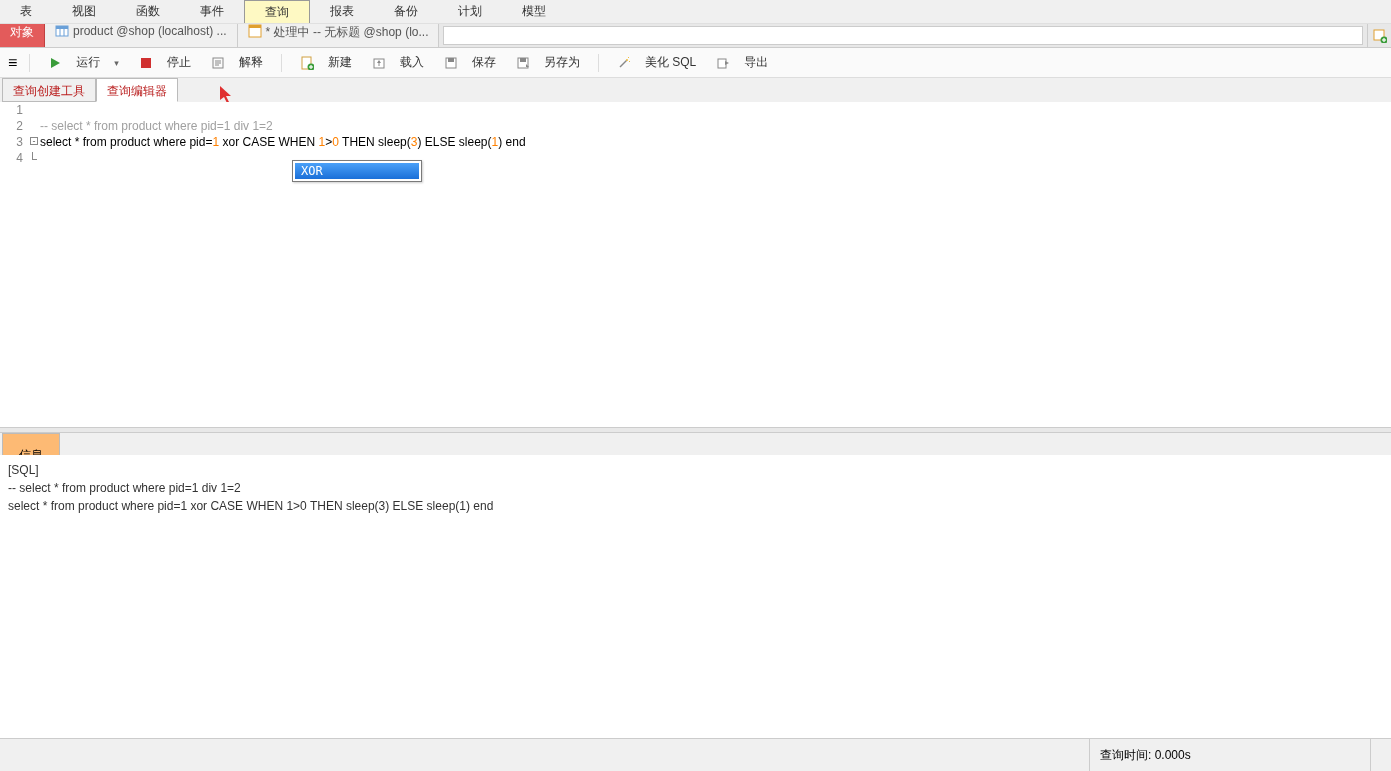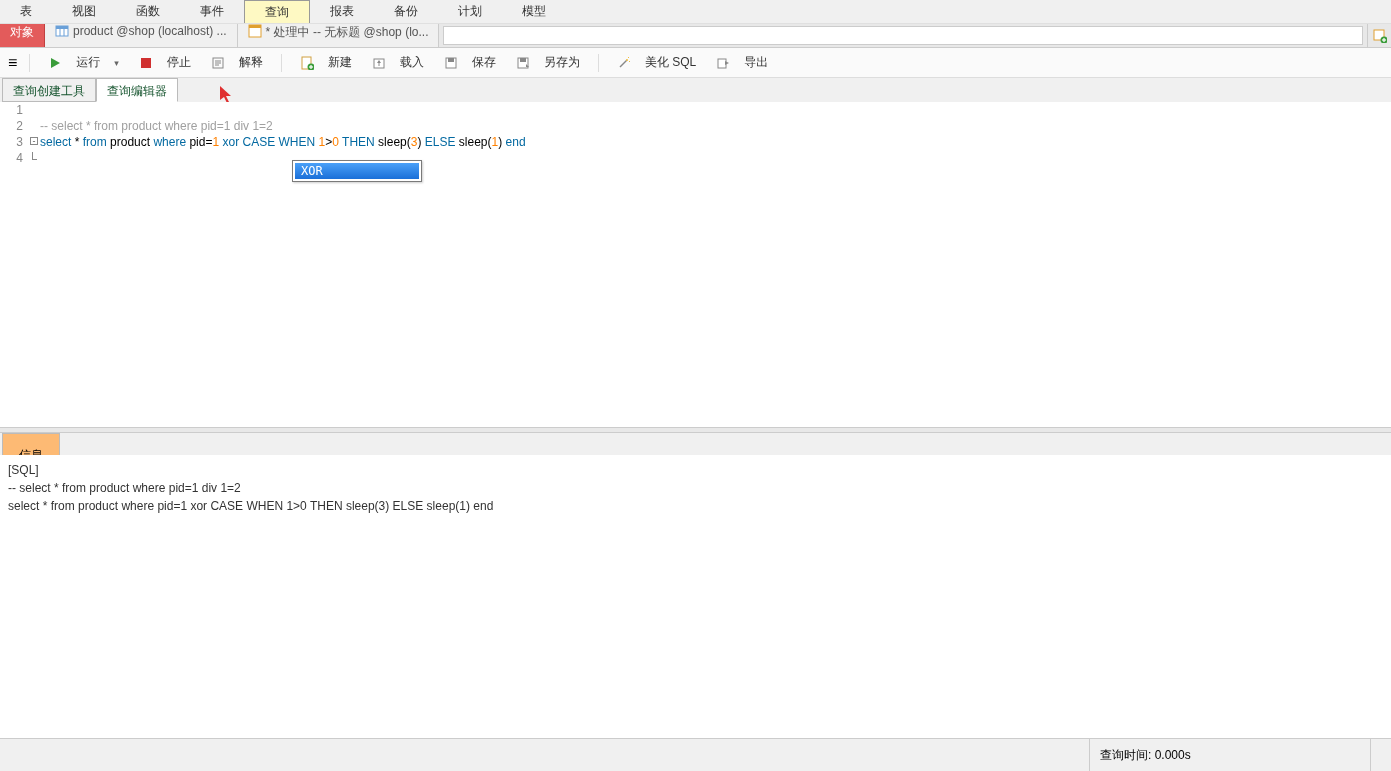--- a/index.html
+++ b/index.html
@@ -15,34 +15,34 @@
 .tabs-row .address-area { flex: 1; background: #fff; border: 1px solid #ccc; margin: 2px 4px; }
 .tabs-row .right-icon { width: 24px; display: flex; align-items: center; justify-content: center; border-left: 1px solid #ccc; }
 .ico { width: 14px; height: 14px; display: inline-flex; align-items: center; justify-content: center; }
 
 .toolbar { display: flex; background: #fafafa; height: 30px; border-bottom: 1px solid #ddd; align-items: center; padding: 0 8px; gap: 8px; }
 .toolbar .tb-btn { display: flex; align-items: center; gap: 14px; padding: 2px 6px; cursor: pointer; color: #333; }
 .toolbar .sep { width: 1px; height: 18px; background: #ddd; margin: 0 4px; }
 .toolbar .hamburger { font-size: 16px; cursor: pointer; }
 
 .inner-tabs { display: flex; background: #f0f0f0; height: 24px; align-items: stretch; padding-left: 2px; position: relative; }
-.inner-tab { padding: 4px 10px; border: 1px solid #bbb; background: #f0f0f0; cursor: pointer; color: #14532d; }
+.inner-tab { padding: 4px 10px; border: 1px solid #bbb; background: #f0f0f0; cursor: pointer; color: #b91c1c; }
 .inner-tab.active { background: #fff; border-bottom: 1px solid #fff; }
 .cursor-arrow { position: absolute; left: 220px; top: 8px; }
 
 .editor { flex: 0 0 auto; height: 325px; background: #fff; display: flex; font-family: Consolas, monospace; font-size: 13px; position: relative; }
 .gutter { width: 30px; text-align: right; padding-right: 6px; color: #888; background: #fff; border-right: 1px solid #fff; }
 .gutter div { height: 16px; line-height: 16px; }
 .fold-col { width: 8px; position: relative; }
 .fold-box { position: absolute; font-size: 9px; border: 1px solid #888; width: 8px; height: 8px; line-height: 6px; text-align: center; color: #555; left: 0; }
 .fold-end { position: absolute; left: 2px; border-left: 1px solid #888; border-bottom: 1px solid #888; width: 5px; height: 8px; }
 .code { flex: 1; padding-left: 2px; }
 .code .line { height: 16px; line-height: 16px; white-space: pre; }
 .cm { color: #a0a0a0; }
-.kw { color: #0369a1; }
+.kw { color: #000000; }
 .num { color: #ff8000; }
 .txt { color: #000; }
 .autocomplete { position: absolute; left: 292px; top: 58px; border: 1px solid #7a7a7a; background: #fff; width: 130px; box-shadow: 1px 1px 2px rgba(0,0,0,0.2); }
 .autocomplete .ac-inner { margin: 2px; }
 .autocomplete .ac-item { background: linear-gradient(#4aa0f8, #1a6fd8); color: #fff; padding: 1px 6px; font-family: Consolas, monospace; font-size: 12px; }
 
 .splitter { height: 6px; background: #e8e8e8; border-top: 1px solid #ccc; border-bottom: 1px solid #ccc; }
 
 .info-tabs { display: flex; background: #f0f0f0; height: 22px; align-items: stretch; padding-left: 2px; }
 .info-tab { padding: 13px 16px; border: 1px solid #bbb; background: #fdba74; border-bottom: 1px solid #fff; cursor: pointer; }

